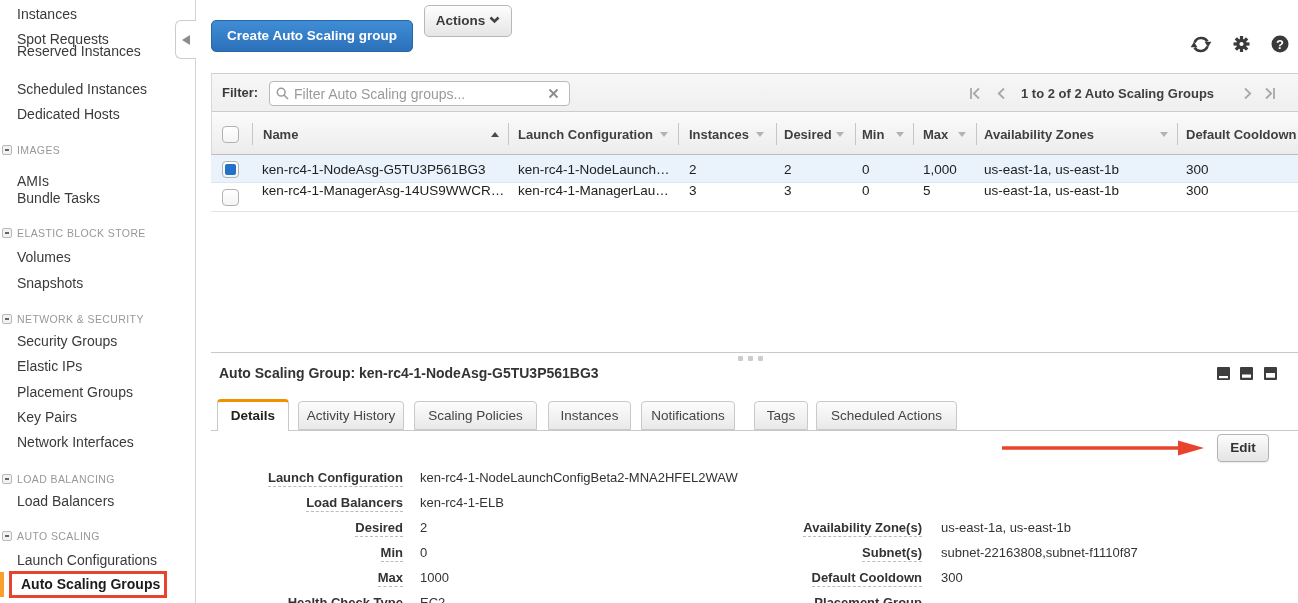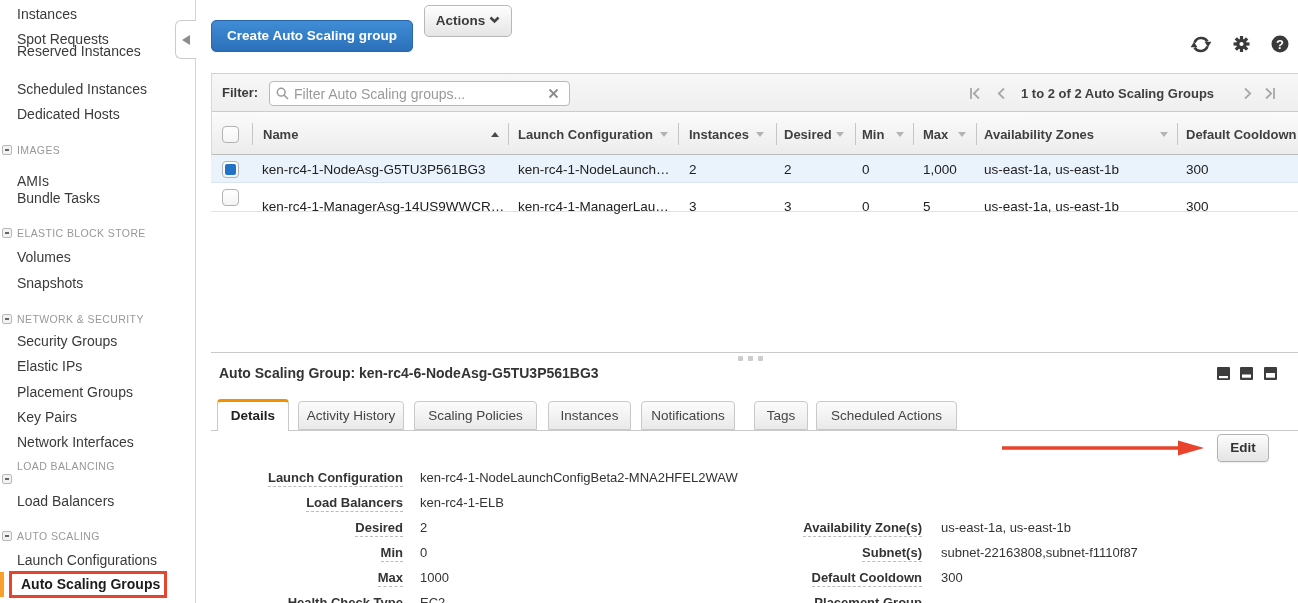--- a/index.html
+++ b/index.html
@@ -34,21 +34,21 @@
 .th { position:absolute; top:127px; height:16px; line-height:16px; font-size:13px; font-weight:bold; color:#3f3f3f; white-space:nowrap; }
 .hdiv { position:absolute; top:123px; width:1px; height:22px; background:#c6c6c6; }
 .tri-up { position:absolute; top:132px; width:0; height:0; border-left:4.5px solid transparent; border-right:4.5px solid transparent; border-bottom:5.5px solid #4a4a4a; }
 .tri-dn { position:absolute; top:132px; width:0; height:0; border-left:4.5px solid transparent; border-right:4.5px solid transparent; border-top:5.5px solid #b3b3b3; }
 .cb { position:absolute; width:17px; height:17px; background:linear-gradient(#fff,#f4f4f4); border:1px solid #b2b2b2; border-radius:4px; }
 .cb .in { position:absolute; left:2px; top:2px; width:11px; height:11px; background:#2273c8; border-radius:2px; }
 #row1 { position:absolute; left:211px; top:155px; width:1087px; height:28px; background:#eaf2fc; border-bottom:1px solid #dce6f2; }
 #row2 { position:absolute; left:211px; top:183px; width:1087px; height:29px; background:#fff; border-bottom:1px solid #e2e2e2; }
 .td { position:absolute; height:17px; line-height:17px; font-size:13.5px; color:#212121; white-space:nowrap; }
 .r1 { top:161px; }
-.r2 { top:198px;text-align:right; }
+.r2 { top:182px;text-align:right; }
 
 
 #panel-line { position:absolute; left:211px; top:352px; width:1087px; height:1px; background:#c9c9c9; }
 .dot { position:absolute; top:356px; width:5px; height:5px; background:#ccc; border-radius:1px; }
 #panel-title { position:absolute; left:219px; top:365px; font-size:14px; font-weight:bold; color:#333; }
 #tabs-line { position:absolute; left:211px; top:430px; width:1087px; height:1px; background:#c9c9c9; }
 .tab { position:absolute; top:401px; height:29px; background:linear-gradient(#fcfcfc,#e9e9e9); border:1px solid #c9c9c9; border-radius:4px 4px 0 0; font-size:13.5px; color:#444; text-align:center; line-height:28px; }
 #tab-active { position:absolute; left:217px; top:399px; width:72px; height:32px; background:#fff; border:1px solid #c9c9c9; border-bottom:none; border-top:3px solid #f29100; border-radius:4px 4px 0 0; font-size:13.5px; font-weight:bold; color:#222; text-align:center; line-height:27px; }
 #btn-edit { position:absolute; left:1217px; top:434px; width:52px; height:28px; background:linear-gradient(#fcfcfc,#e4e4e4); border:1px solid #b3b3b3; border-radius:4px; font-size:13.5px; font-weight:bold; color:#333; text-align:center; line-height:26px; box-shadow:0 1px 1px rgba(0,0,0,0.08); }
 
@@ -75,21 +75,21 @@
 <div class="minus" style="top:228px;"></div>
 <div class="nav-item" style="top:248px;">Volumes</div>
 <div class="nav-item" style="top:274px;">Snapshots</div>
 <div class="nav-head" style="top:313px;">NETWORK &amp; SECURITY</div>
 <div class="minus" style="top:314px;"></div>
 <div class="nav-item" style="top:332px;">Security Groups</div>
 <div class="nav-item" style="top:357px;">Elastic IPs</div>
 <div class="nav-item" style="top:383px;">Placement Groups</div>
 <div class="nav-item" style="top:408px;">Key Pairs</div>
 <div class="nav-item" style="top:433px;">Network Interfaces</div>
-<div class="nav-head" style="top:460px;text-align:right;">LOAD BALANCING</div>
+<div class="nav-head" style="top:473px;text-align:right;">LOAD BALANCING</div>
 <div class="minus" style="top:474px;"></div>
 <div class="nav-item" style="top:492px;">Load Balancers</div>
 <div class="nav-head" style="top:530px;">AUTO SCALING</div>
 <div class="minus" style="top:531px;"></div>
 <div class="nav-item" style="top:551px;">Launch Configurations</div>
 <div id="asg-bar"></div>
 <div id="asg-box"></div>
 <div class="nav-item" style="top:575px; left:21px; font-weight:bold; color:#1c1c1c;">Auto Scaling Groups</div>
 <div id="collapse-tab"></div>
 
@@ -192,21 +192,21 @@
 <div class="td r2" style="left:784px;">3</div>
 <div class="td r2" style="left:862px;">0</div>
 <div class="td r2" style="left:923px;">5</div>
 <div class="td r2" style="left:984px;">us-east-1a, us-east-1b</div>
 <div class="td r2" style="left:1186px;">300</div>
 
 <div id="panel-line"></div>
 <div class="dot" style="left:738px;"></div>
 <div class="dot" style="left:748px;"></div>
 <div class="dot" style="left:758px;"></div>
-<div id="panel-title">Auto Scaling Group: ken-rc4-6-NodeAsg-G5TU3P561BG3</div>
+<div id="panel-title">Auto Scaling Group: ken-rc4-1-NodeAsg-G5TU3P561BG3</div>
 
 <svg class="abs" style="left:1217px; top:367px;" width="13" height="13" viewBox="0 0 13 13">
   <rect x="0" y="0" width="13" height="13" rx="1" fill="#3d3d3d"></rect>
   <rect x="2" y="9" width="9" height="2.2" fill="#fff"></rect>
 </svg>
 <svg class="abs" style="left:1240px; top:367px;" width="13" height="13" viewBox="0 0 13 13">
   <rect x="0" y="0" width="13" height="13" rx="1" fill="#3d3d3d"></rect>
   <rect x="2" y="7.5" width="9" height="3.2" fill="#fff"></rect>
 </svg>
 <svg class="abs" style="left:1264px; top:367px;" width="13" height="13" viewBox="0 0 13 13">

